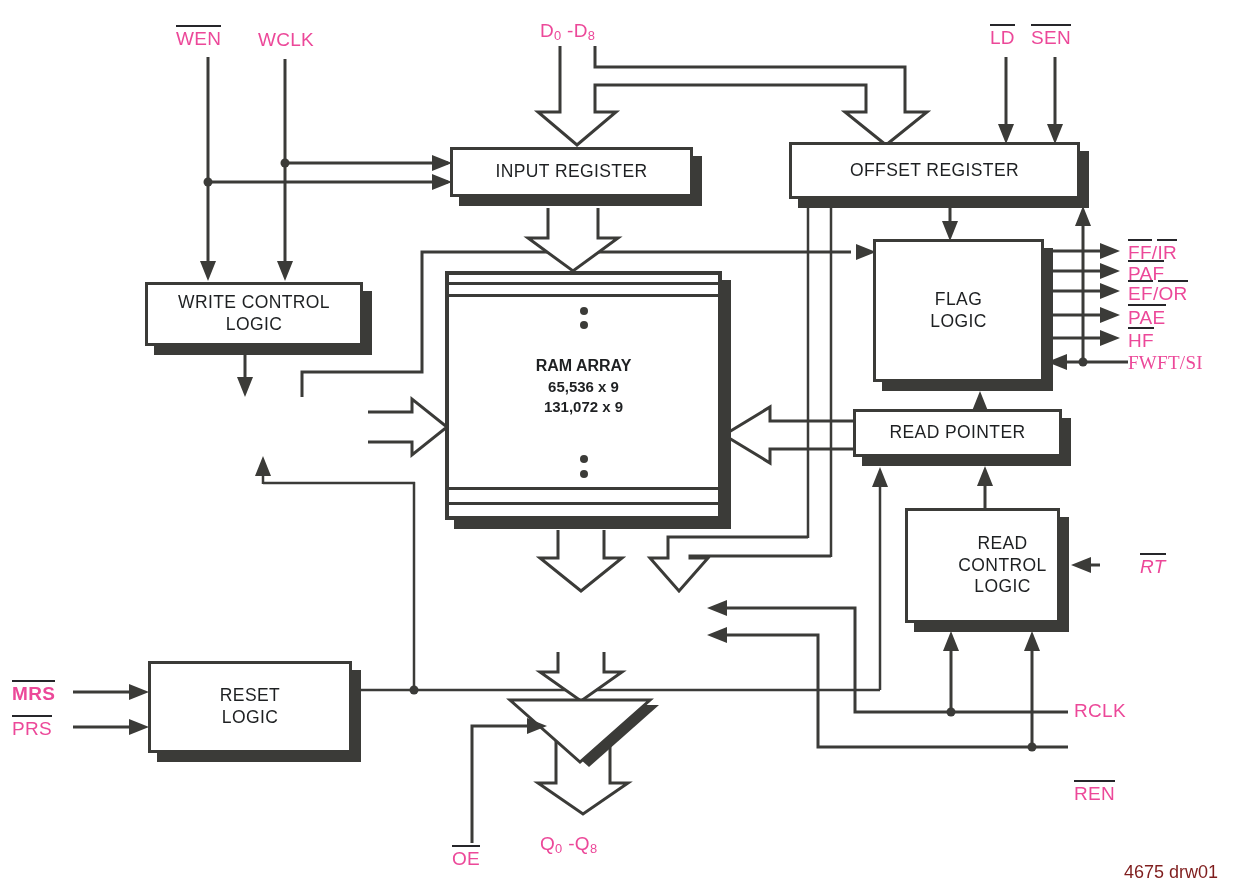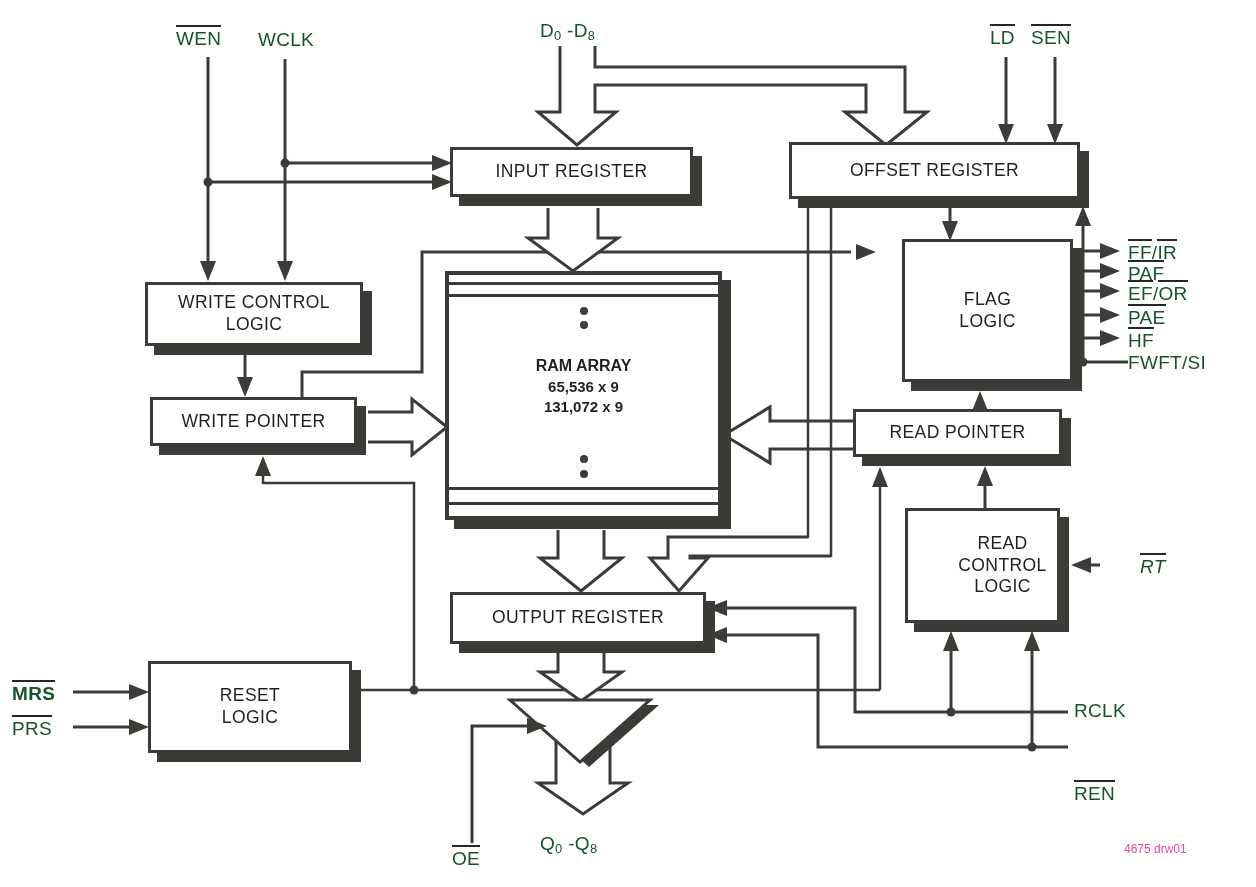--- a/index.html
+++ b/index.html
@@ -20,25 +20,25 @@
   }
   #ram-array{border-width:4px;}
   .ram-line{position:absolute; left:0; right:0; height:3px; background:#3b3b38;}
   .ram-dot{position:absolute; left:50%; width:8px; height:8px; margin-left:-4px;
     border-radius:50%; background:#3b3b38;}
   .ram-text{text-align:center; font-weight:bold; line-height:1.35;}
   .ram-title{font-size:16px;text-align:right;}
   .ram-size{font-size:15px;}
   .sig{
     position:absolute; z-index:3; font-size:19px; white-space:nowrap;
-    color:#14532d; letter-spacing:.3px;
+    color:#ec4899; letter-spacing:.3px;
   }
   .sig .ov{display:inline-block; border-top:2px solid #26262a; padding-top:2px; line-height:1.05;}
   .sig .sub{font-size:0.68em; vertical-align:-0.22em;}
-  .note{position:absolute; z-index:3; font-size:12px; color:#ec4899; white-space:nowrap;}
+  .note{position:absolute; z-index:3; font-size:18px; color:#7f1d1d; white-space:nowrap;margin-top:20px;}
 </style>
 </head>
 <body>
 
 <div id="canvas">
 
   <svg id="wires" width="1256" height="887" viewBox="0 0 1256 887">
     <g fill="none" stroke="#3b3b38" stroke-width="3">
 
       <g>
@@ -194,75 +194,69 @@
 
   <div class="box" id="input-register" style="left:450px; top:147px; width:243px; height:50px;">
     <span class="lbl">INPUT REGISTER</span>
   </div>
 
   <div class="box" style="left:145px; top:282px; width:218px; height:64px;">
     <span class="lbl">WRITE CONTROL
 LOGIC</span>
   </div>
 
-  <div class="box" style="left:150px; top:397px; width:207px; height:49px;">
-    <span class="lbl">WRITE POINTER</span>
-  </div>
 
   <div class="box" id="ram-array" style="left:445px; top:271px; width:277px; height:249px;">
     <div class="ram-line" style="top:7px;"></div>
     <div class="ram-line" style="top:19px;"></div>
     <div class="ram-line" style="bottom:26px;"></div>
     <div class="ram-line" style="bottom:11px;"></div>
     <div class="ram-dot" style="top:32px;"></div>
     <div class="ram-dot" style="top:46px;"></div>
     <div class="ram-dot" style="bottom:53px;"></div>
     <div class="ram-dot" style="bottom:38px;"></div>
     <div class="ram-text" style="margin-top:-18px;">
       <div class="ram-title">RAM ARRAY</div>
       <div class="ram-size">65,536 x 9</div>
       <div class="ram-size">131,072 x 9</div>
     </div>
   </div>
 
-  <div class="box" style="left:873px; top:239px; width:171px; height:143px;margin-left:29px;">
+  <div class="box" style="left:873px; top:239px; width:171px; height:143px;">
     <span class="lbl">FLAG
 LOGIC</span>
   </div>
 
   <div class="box" style="left:853px; top:409px; width:209px; height:48px;">
     <span class="lbl">READ POINTER</span>
   </div>
 
   <div class="box" style="left:905px; top:508px; width:155px; height:115px;padding-left:40px;">
     <span class="lbl">READ
 CONTROL
 LOGIC</span>
   </div>
 
-  <div class="box" style="left:450px; top:592px; width:256px; height:52px;">
-    <span class="lbl">OUTPUT REGISTER</span>
-  </div>
 
   <div class="box" style="left:148px; top:661px; width:204px; height:92px;">
     <span class="lbl">RESET
 LOGIC</span>
   </div>
 
   <div class="sig" style="left:176px;  top:25px;"><span class="ov">WEN</span></div>
   <div class="sig" style="left:258px;  top:29px;"><span>WCLK</span></div>
   <div class="sig" style="left:540px;  top:20px;"><span>D</span><span class="sub">0</span><span> -D</span><span class="sub">8</span></div>
   <div class="sig" style="left:990px;  top:24px;"><span class="ov">LD</span></div>
   <div class="sig" style="left:1031px; top:24px;"><span class="ov">SEN</span></div>
   <div class="sig" style="left:1128px; top:239px;"><span class="ov">FF</span><span>/</span><span class="ov">IR</span></div>
   <div class="sig" style="left:1128px; top:260px;"><span class="ov">PAF</span></div>
   <div class="sig" style="left:1128px; top:280px;"><span class="ov">EF</span><span>/</span><span class="ov">OR</span></div>
   <div class="sig" style="left:1128px; top:304px;"><span class="ov">PAE</span></div>
   <div class="sig" style="left:1128px; top:327px;"><span class="ov">HF</span></div>
-  <div class="sig" style="left:1128px; top:352px;"><span>FWFT/SI</span></div>
+  <div class="sig" style="left:1128px; top:352px;font-family:Liberation Serif, serif;"><span>FWFT/SI</span></div>
   <div class="sig" style="left:1140px; top:553px;font-style:italic;"><span class="ov">RT</span></div>
   <div class="sig" style="left:1074px; top:700px;"><span>RCLK</span></div>
   <div class="sig" style="left:1074px; top:734px;margin-top:46px;"><span class="ov">REN</span></div>
   <div class="sig" style="left:12px;   top:680px;font-weight:bold;"><span class="ov">MRS</span></div>
   <div class="sig" style="left:12px;   top:715px;"><span class="ov">PRS</span></div>
   <div class="sig" style="left:452px;  top:845px;"><span class="ov">OE</span></div>
   <div class="sig" style="left:540px;  top:833px;"><span>Q</span><span class="sub">0</span><span> -Q</span><span class="sub">8</span></div>
 
   <div class="note" style="left:1124px; top:842px;">4675 drw01</div>
 </div>

